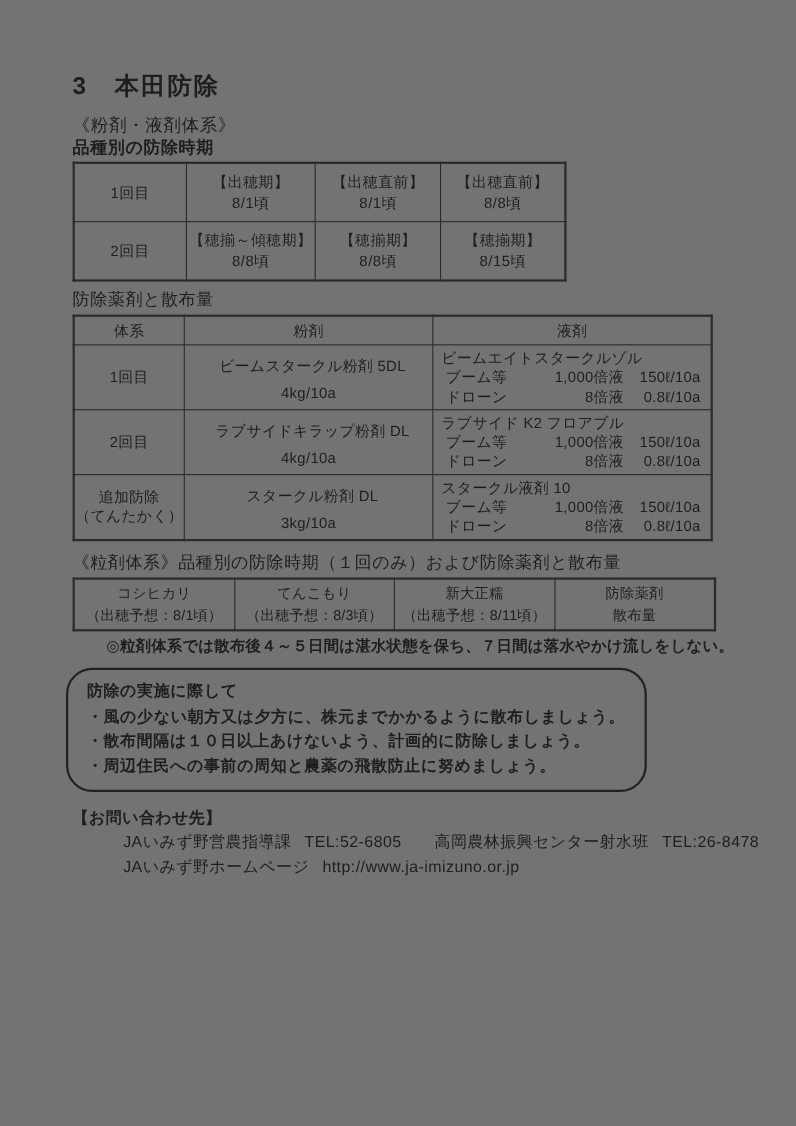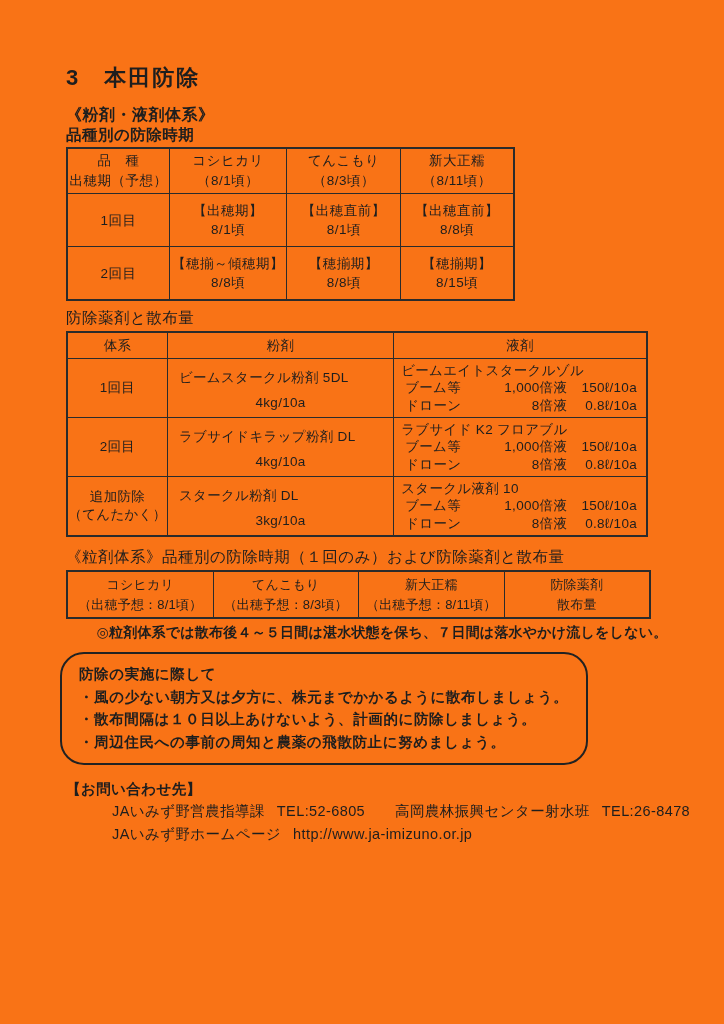--- a/index.html
+++ b/index.html
@@ -1,34 +1,34 @@
 <!DOCTYPE html>
 <html lang="ja"><head>
 <meta charset="utf-8">
 <style>
   html,body { margin:0; padding:0; background:#e8e8e8; }
   .page {
-    width:724px; height:1024px; background:#f97316; color:#1e1e1e;
+    width:724px; height:1024px; background:#737373; color:#1e1e1e;
     position:relative; overflow:hidden; margin:0 auto;
     font-family:"Liberation Sans","DejaVu Sans",sans-serif;
   }
   .content { box-sizing:border-box; padding:64px 26px 0 66px; }
 
   .doc-title {
     font-size:22px; font-weight:bold; letter-spacing:2px;
     line-height:28px; margin:0 0 12px 0;
   }
 
   .intro {
     font-family:"Liberation Serif","DejaVu Serif",serif;
     font-size:16px; letter-spacing:1px; line-height:26px; width:566px;
   }
   .intro-item { padding-left:43px; text-indent:-43px; }
 
-  .tag-heading { margin-top:13px; font-weight:bold; font-size:16px; line-height:20px; letter-spacing:0.5px; }
+  .tag-heading { margin-top:13px; font-weight:normal; font-size:16px; line-height:20px; letter-spacing:0.5px; }
   .sub-heading { font-weight:bold; font-size:15.5px; line-height:19px; letter-spacing:0.5px; }
   .sec-heading { margin-top:7px; font-weight:normal; font-size:15.5px; line-height:20px; letter-spacing:0.5px; }
 
   table.grid { border-collapse:collapse; border:2px solid #2b2b2b; margin-top:3px; }
   table.grid td { border:1.6px solid #2b2b2b; text-align:center; vertical-align:middle; padding:0; }
 
   
   .t-timing { width:449px; font-size:13.5px; letter-spacing:0.5px; }
   .t-timing .c0 { width:102px; }
   .t-timing .c1 { width:118px; }
@@ -39,21 +39,21 @@
 
   
   .t-chem { width:582px; font-size:13.5px; letter-spacing:0.3px; }
   .t-chem .c0 { width:100px; }
   .t-chem .c1 { width:228px; }
   .t-chem .c2 { width:252px; }
   .t-chem .hrow td { height:25px; line-height:25px; }
   .t-chem .drow td { height:58px; }
   .sys-cell { line-height:18px; }
   .pow-cell { text-align:left; }
-  .pow-name { text-align:left; padding:4px 4px 0 11px; line-height:19px; }
+  .pow-name { text-align:center; padding:4px 4px 0 11px; line-height:19px; }
   .pow-amt  { text-align:center; padding-top:7px; line-height:18px; }
   .liq { text-align:left; padding:2px 9px 2px 7px; line-height:17.5px; }
   .liq-row { display:grid; grid-template-columns:76px 86px 1fr; padding-left:4px; }
   .liq-row .rt { text-align:right; }
 
   
   .t-gran { width:585px; font-size:13px; letter-spacing:0.2px; }
   .t-gran td { width:146px; }
   .t-gran .hrow td { height:45px; line-height:19.5px; }
   .t-gran .drow td { height:48px; line-height:20px; }
@@ -81,38 +81,20 @@
   <div class="content">
 
     <h1 class="doc-title">3　本田防除</h1>
 
 
     <div class="tag-heading">《粉剤・液剤体系》</div>
     <div class="sub-heading">品種別の防除時期</div>
 
     <table class="grid t-timing">
       <tbody>
-          <tr class="hrow">
-        <td class="c0">
-          <div>品　種</div>
-          <div>出穂期（予想）</div>
-        </td>
-        <td class="c1">
-          <div>コシヒカリ</div>
-          <div>（8/1頃）</div>
-        </td>
-        <td class="c2">
-          <div>てんこもり</div>
-          <div>（8/3頃）</div>
-        </td>
-        <td class="c3">
-          <div>新大正糯</div>
-          <div>（8/11頃）</div>
-        </td>
-      </tr>
       <tr class="drow">
         <td class="c0">1回目</td>
         <td class="c1">
           <div>【出穂期】</div>
           <div>8/1頃</div>
         </td>
         <td class="c2">
           <div>【出穂直前】</div>
           <div>8/1頃</div>
         </td>

